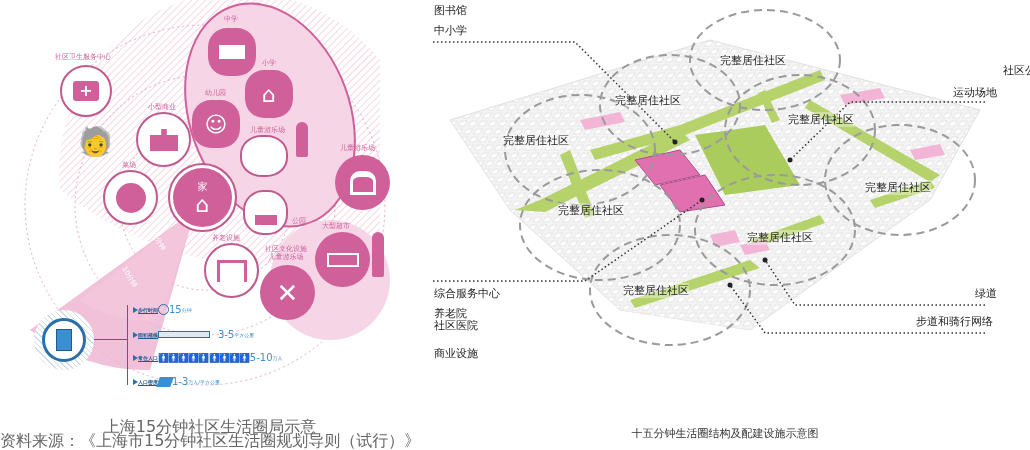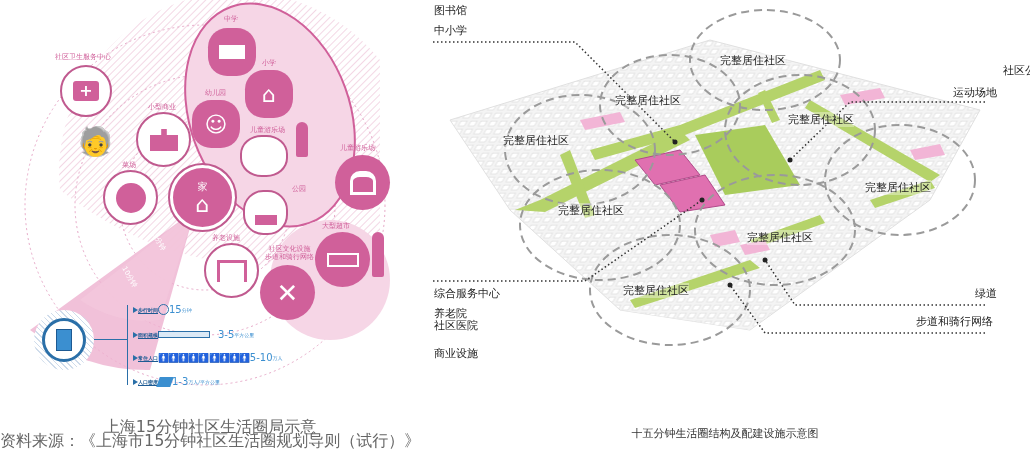--- a/index.html
+++ b/index.html
@@ -78,30 +78,30 @@
   <div style="position:absolute;left:296px;top:122px;width:12px;height:35px;background:#d0609a;border-radius:6px 6px 2px 2px;"></div>
 
   <div style="position:absolute;left:335px;top:155px;width:55px;height:55px;border-radius:50%;background:#d0609a;display:flex;align-items:center;justify-content:center;">
     <div style="width:26px;height:24px;border:3px solid #fff;border-top-width:6px;border-radius:10px 10px 0 0;"></div>
   </div>
   <div class="lbl" style="left:340px;top:143px;">儿童游乐场</div>
 
   <div style="position:absolute;left:243px;top:190px;width:45px;height:45px;border-radius:45%;border:2px solid #c05a8f;background:#fff;display:flex;align-items:center;justify-content:center;">
     <div style="width:22px;height:10px;background:#d0609a;margin-top:14px;"></div>
   </div>
-  <div class="lbl" style="left:292px;top:184px;">公园</div>
+  <div class="lbl" style="left:292px;top:216px;">公园</div>
 
   <div style="position:absolute;left:204px;top:243px;width:55px;height:55px;border-radius:50%;border:2px solid #c05a8f;background:#fff;display:flex;align-items:center;justify-content:center;">
     <div style="width:30px;height:22px;border:3px solid #d0609a;border-bottom:none;"></div>
   </div>
   <div class="lbl" style="left:212px;top:233px;">养老设施</div>
 
   <div style="position:absolute;left:260px;top:265px;width:55px;height:55px;border-radius:50%;background:#d0609a;color:#fff;font-size:26px;display:flex;align-items:center;justify-content:center;">✕</div>
   <div class="lbl" style="left:265px;top:245px;line-height:8px;white-space:pre;text-align:center;">社区文化设施
-步道和骑行网络</div>
+儿童游乐场</div>
 
   <div style="position:absolute;left:315px;top:232px;width:55px;height:55px;border-radius:50%;background:#d0609a;display:flex;align-items:center;justify-content:center;">
     <div style="width:32px;height:14px;border:2px solid #fff;"></div>
   </div>
   <div class="lbl" style="left:322px;top:221px;">大型超市</div>
   <div style="position:absolute;left:372px;top:232px;width:12px;height:45px;background:#d0609a;border-radius:6px 6px 2px 2px;"></div>
 
   <div class="lbl" style="left:150px;top:237px;color:#fff;transform:rotate(60deg);">5分钟</div>
   <div class="lbl" style="left:118px;top:272px;color:#fff;transform:rotate(60deg);">10分钟</div>
 

